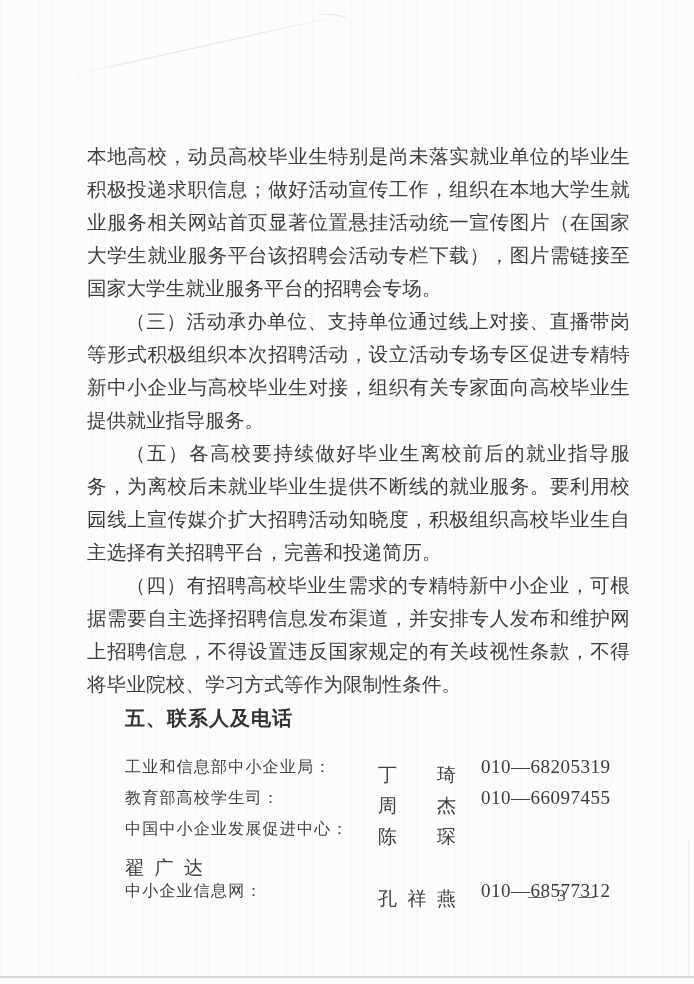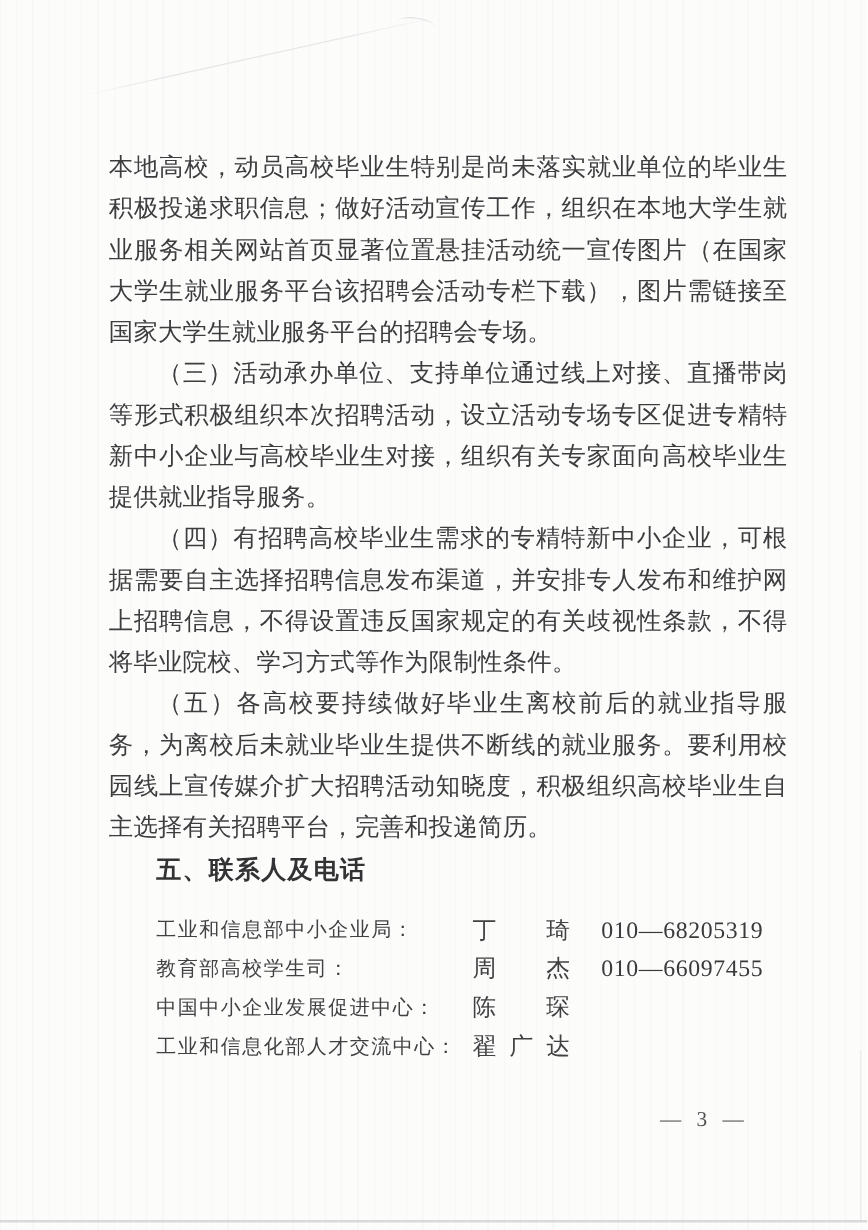--- a/index.html
+++ b/index.html
@@ -54,21 +54,21 @@
     position: absolute;
     left: 688px;
     top: 840px;
     width: 1px;
     height: 136px;
     background: #ececef;
   }
   .content {
     position: absolute;
     left: 87px;
-    top: 118px;
+    top: 140px;
     width: 543px;
   }
   .para {
     margin: 0;
     font-size: 19.5px;
     line-height: 33px;
     text-align: justify;
     text-justify: inter-character;
     word-break: break-all;
     letter-spacing: 0.2px;
@@ -82,21 +82,21 @@
     font-size: 20px;
     line-height: 33px;
     color: #333336;
     letter-spacing: 1px;
   }
   .contacts {
     margin: 4px 0 0 38px;
   }
   .contact-row {
     display: flex;
-    align-items: flex-end;
+    align-items: center;
     height: 31px;
     line-height: 31px;
     white-space: nowrap;
   }
   .contact-org {
     display: inline-block;
     width: 253px;
     font-size: 16px;
     letter-spacing: 1.2px;
     color: #414144;
@@ -130,43 +130,47 @@
 <body>
 
 <div class="page">
 
   <div class="artifact-diagonal"></div>
   <div class="artifact-corner"></div>
 
   <div class="content">
     <p class="para">本地高校，动员高校毕业生特别是尚未落实就业单位的毕业生积极投递求职信息；做好活动宣传工作，组织在本地大学生就业服务相关网站首页显著位置悬挂活动统一宣传图片（在国家大学生就业服务平台该招聘会活动专栏下载），图片需链接至国家大学生就业服务平台的招聘会专场。</p>
     <p class="para indent">（三）活动承办单位、支持单位通过线上对接、直播带岗等形式积极组织本次招聘活动，设立活动专场专区促进专精特新中小企业与高校毕业生对接，组织有关专家面向高校毕业生提供就业指导服务。</p>
+    <p class="para indent">（五）各高校要持续做好毕业生离校前后的就业指导服务，为离校后未就业毕业生提供不断线的就业服务。要利用校园线上宣传媒介扩大招聘活动知晓度，积极组织高校毕业生自主选择有关招聘平台，完善和投递简历。</p>
     <p class="para indent">（四）有招聘高校毕业生需求的专精特新中小企业，可根据需要自主选择招聘信息发布渠道，并安排专人发布和维护网上招聘信息，不得设置违反国家规定的有关歧视性条款，不得将毕业院校、学习方式等作为限制性条件。</p>
-    <p class="para indent">（五）各高校要持续做好毕业生离校前后的就业指导服务，为离校后未就业毕业生提供不断线的就业服务。要利用校园线上宣传媒介扩大招聘活动知晓度，积极组织高校毕业生自主选择有关招聘平台，完善和投递简历。</p>
 
     <h3 class="section-heading">五、联系人及电话</h3>
 
     <div class="contacts">
       <div class="contact-row">
         <span class="contact-org">工业和信息部中小企业局：</span>
         <span class="contact-name">丁　琦</span>
         <span class="contact-phone">010—68205319</span>
       </div>
       <div class="contact-row">
         <span class="contact-org">教育部高校学生司：</span>
         <span class="contact-name">周　杰</span>
         <span class="contact-phone">010—66097455</span>
       </div>
       <div class="contact-row">
         <span class="contact-org">中国中小企业发展促进中心：</span>
         <span class="contact-name">陈　琛</span>
       </div>
       <div class="contact-row">
-        <span class="contact-org">工业和信息化部人才交流中心：</span>
         <span class="contact-name">翟广达</span>
+      </div>
+      <div class="contact-row">
+        <span class="contact-org">中小企业信息网：</span>
+        <span class="contact-name">孔祥燕</span>
+        <span class="contact-phone">010—68577312</span>
       </div>
     </div>
   </div>
 
   <div class="page-number">— 3 —</div>
 
   <div class="scan-edge-right"></div>
   <div class="scan-edge-bottom"></div>
 </div>
 

